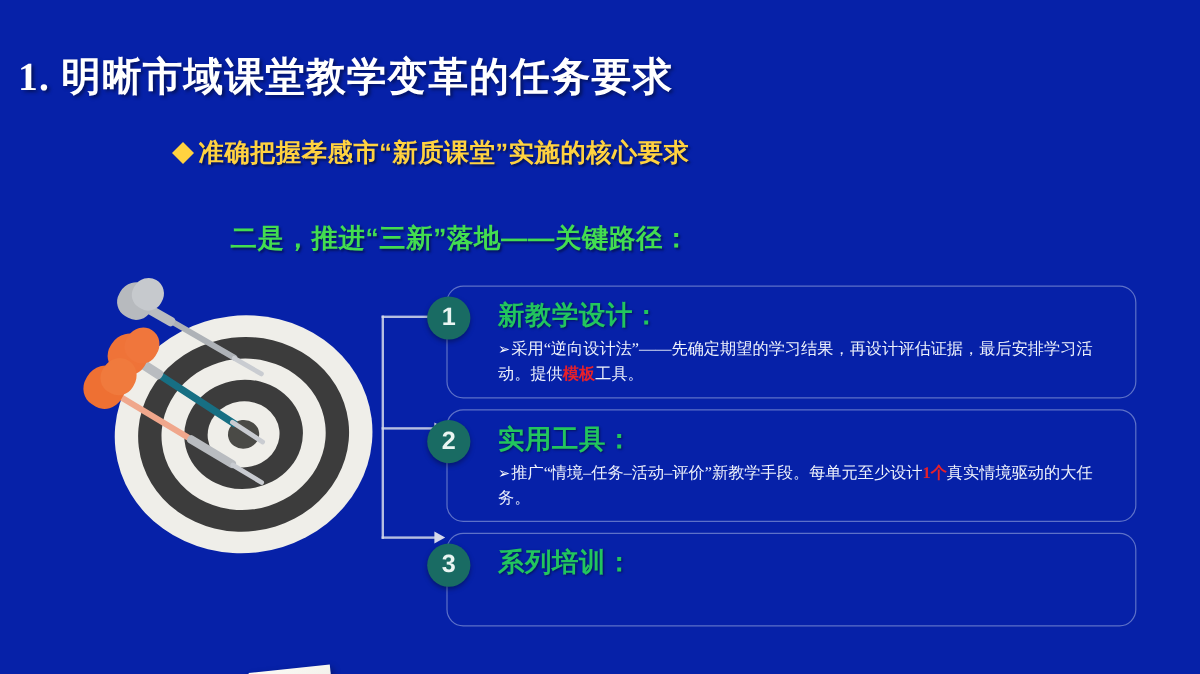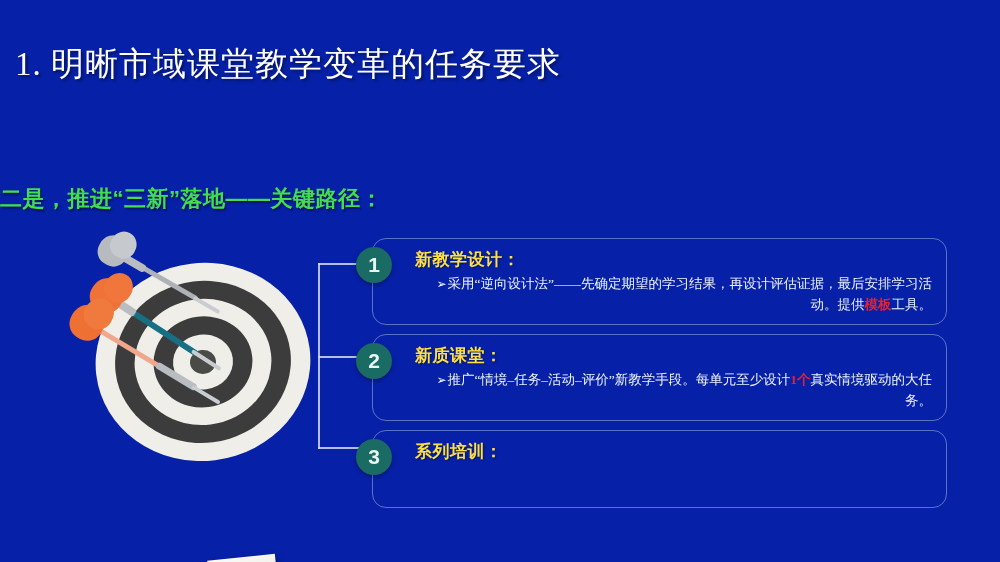--- a/index.html
+++ b/index.html
@@ -10,21 +10,21 @@
     position:relative;
   }
   .slide{position:absolute;inset:0;background:#0621a8;}
 
   
   .title-main{
     position:absolute;left:0;top:42px;width:856px;
     text-align:center;
     color:#ffffff;
     font-family:"Liberation Serif","DejaVu Serif",serif;
-    font-weight:normal;
+    font-weight:bold;
     font-size:33px;
     letter-spacing:1px;
     text-shadow:2px 2px 3px rgba(0,0,0,.45);
     padding-right:280px;box-sizing:border-box;
   }
   .title-sub{
     position:absolute;left:0;top:113px;width:1000px;
     text-align:center;
     color:#ffd240;
     font-weight:bold;
@@ -34,20 +34,21 @@
     padding-right:280px;box-sizing:border-box;
     display:flex;justify-content:center;align-items:center;gap:7px;
   }
   .diamond{
     display:inline-block;width:13px;height:13px;
     background:#ffd240;transform:rotate(45deg);
     flex:0 0 auto;
   }
   .title-green{
     position:absolute;left:0;top:184px;width:876px;
+    text-align:center;
     color:#43dd50;
     font-weight:bold;
     font-size:22px;
     letter-spacing:.5px;
     text-shadow:1.5px 1.5px 2px rgba(0,0,0,.45);
     padding-right:109px;box-sizing:border-box;
   }
 
   
   .art{position:absolute;left:75px;top:235px;width:250px;height:245px;}
@@ -114,40 +115,43 @@
   .num{
     position:absolute;left:-17px;top:8px;
     width:36px;height:36px;border-radius:50%;
     background:#196b63;
     color:#e9f5f2;
     font-size:21px;font-weight:bold;
     display:flex;align-items:center;justify-content:center;
     box-shadow:0 2px 4px rgba(0,0,0,.35);
   }
   .item-head{
-    color:#fde047;font-weight:bold;font-size:17px;
+    color:#22c55e;font-weight:bold;font-size:22px;
     letter-spacing:.5px;margin:2px 0 3px 0;
     text-shadow:1px 1px 2px rgba(0,0,0,.45);
   }
   .item-body{
     color:#eef2fb;font-size:13.5px;line-height:1.52;
     font-family:"Liberation Serif","DejaVu Serif",serif;
     text-indent:0;
-    text-align:right;
   }
   .item-body .bul{color:#ffffff;font-size:12px;margin-right:1px;}
   .hl{color:#e8202a;font-weight:bold;}
 </style>
 </head>
 <body>
 
 <div class="slide">
 
   <div class="title-main">1. 明晰市域课堂教学变革的任务要求</div>
 
+  <div class="title-sub">
+    <span class="diamond"></span>
+    <span>准确把握孝感市“新质课堂”实施的核心要求</span>
+  </div>
 
   <div class="title-green">二是，推进“三新”落地——关键路径：</div>
 
   <div class="art">
     <div class="board">
       <div class="ring r1"></div>
       <div class="ring r2"></div>
       <div class="ring r3"></div>
       <div class="ring r4"></div>
       <div class="ring r5"></div>
@@ -199,21 +203,21 @@
     <div class="item">
       <div class="num">1</div>
       <div class="item-head">新教学设计：</div>
       <div class="item-body">
         <span class="bul">➢</span><span>采用“逆向设计法”——先确定期望的学习结果，再设计评估证据，最后安排学习活动。提供</span><span class="hl">模板</span><span>工具。</span>
       </div>
     </div>
 
     <div class="item">
       <div class="num">2</div>
-      <div class="item-head">新质课堂：</div>
+      <div class="item-head">实用工具：</div>
       <div class="item-body">
         <span class="bul">➢</span><span>推广“情境–任务–活动–评价”新教学手段。每单元至少设计</span><span class="hl">1个</span><span>真实情境驱动的大任务。</span>
       </div>
     </div>
 
     <div class="item">
       <div class="num">3</div>
       <div class="item-head">系列培训：</div>
     </div>
 

